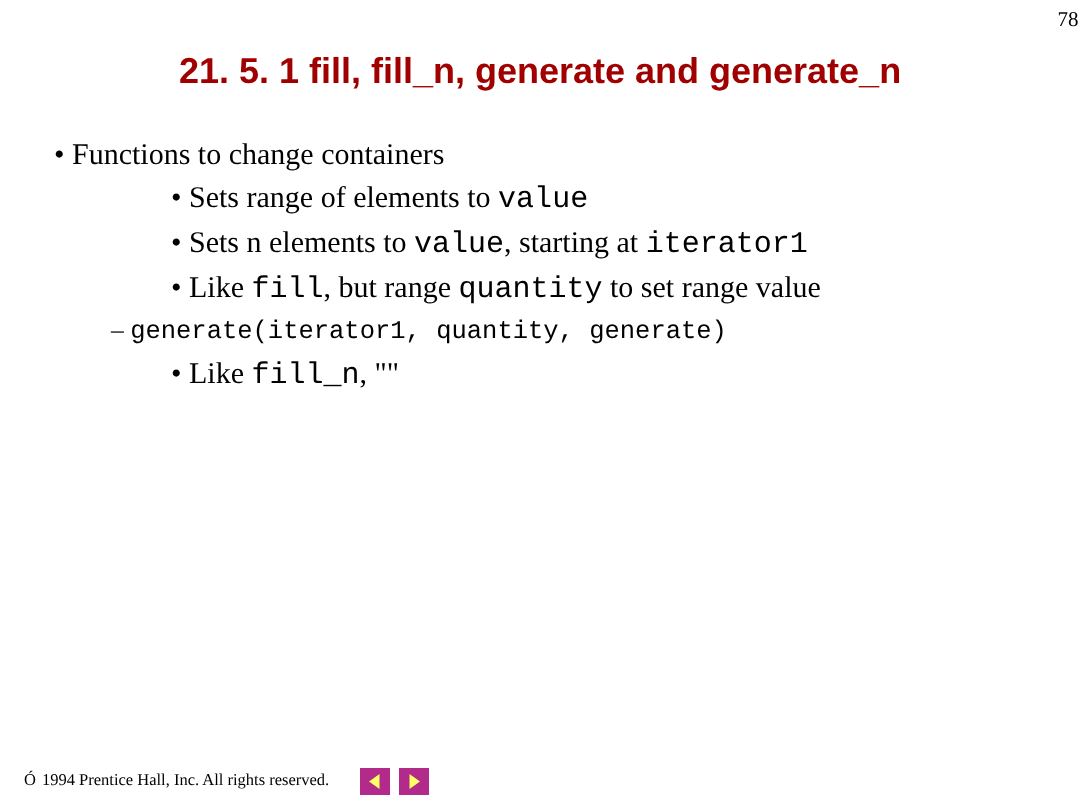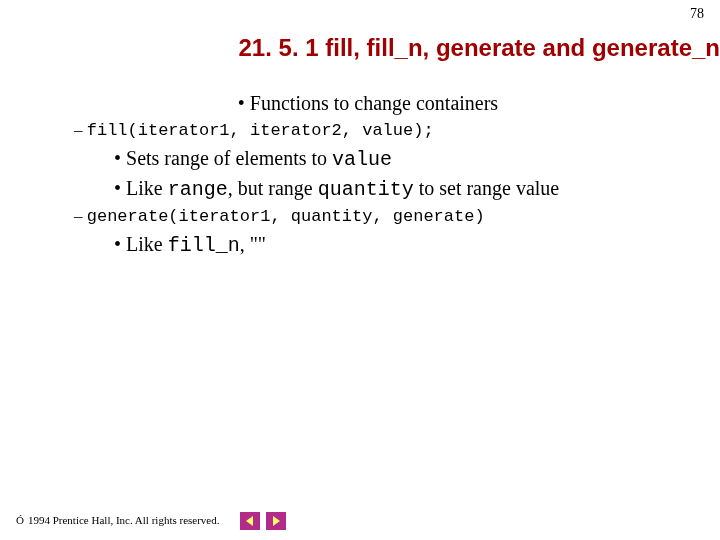--- a/index.html
+++ b/index.html
@@ -9,41 +9,40 @@
     height: 540px;
     background: #ffffff;
     font-family: "Times New Roman", Times, serif;
     color: #000;
     position: relative;
     overflow: hidden;
   }
   .page-number {
     position: absolute;
     top: 6px;
-    right: 16px;
+    right: 1px;
     font-size: 14px;
   }
   .title {
-    text-align: right;
+    text-align: center;
     font-family: Arial, Helvetica, sans-serif;
     font-weight: bold;
     font-size: 24px;
     color: #a00000;
     margin-top: 34px;
     margin-bottom: 28px;
   }
   .content {
     margin-left: 36px;
     margin-right: 20px;
     font-size: 20px;
     line-height: 1.35;
   }
   .bullet1 {
     margin: 0 0 2px 0;
-    text-align: center;
   }
   .bullet1::before {
     content: "• ";
   }
   .dash-list {
     margin-left: 38px;
     font-size: 17px;
   }
   .dash-item { margin: 2px 0; }
   .dash-item::before { content: "– "; }
@@ -88,33 +87,35 @@
 
 <div class="page-number">78</div>
 
 <div class="title">21. 5. 1 fill, fill_n, generate and generate_n</div>
 
 <div class="content">
   <div class="bullet1">Functions to change containers</div>
 
   <div class="dash-list">
 
-    <div class="dash-item">
-      <span class="code">fill(iterator1, iterator2, value);</span>
-    </div>
     <div class="sub-list">
       <div class="sub-item">
         <span>Sets range of elements to </span><span class="code">value</span><span></span><span class="code"></span><span></span>
       </div>
     </div>
 
+    <div class="sub-list">
+      <div class="sub-item">
+        <span>Sets n elements to </span><span class="code">value</span><span>, starting at </span><span class="code">iterator1</span><span></span>
+      </div>
+    </div>
 
     <div class="sub-list">
       <div class="sub-item">
-        <span>Like </span><span class="code">range</span><span>, but range </span><span class="code">quantity</span><span> to set range value</span>
+        <span>Like </span><span class="code">fill</span><span>, but range </span><span class="code">quantity</span><span> to set range value</span>
       </div>
     </div>
 
     <div class="dash-item">
       <span class="code">generate(iterator1, quantity, generate)</span>
     </div>
     <div class="sub-list">
       <div class="sub-item">
         <span>Like </span><span class="code">fill_n</span><span>, ""</span><span class="code"></span><span></span>
       </div>

